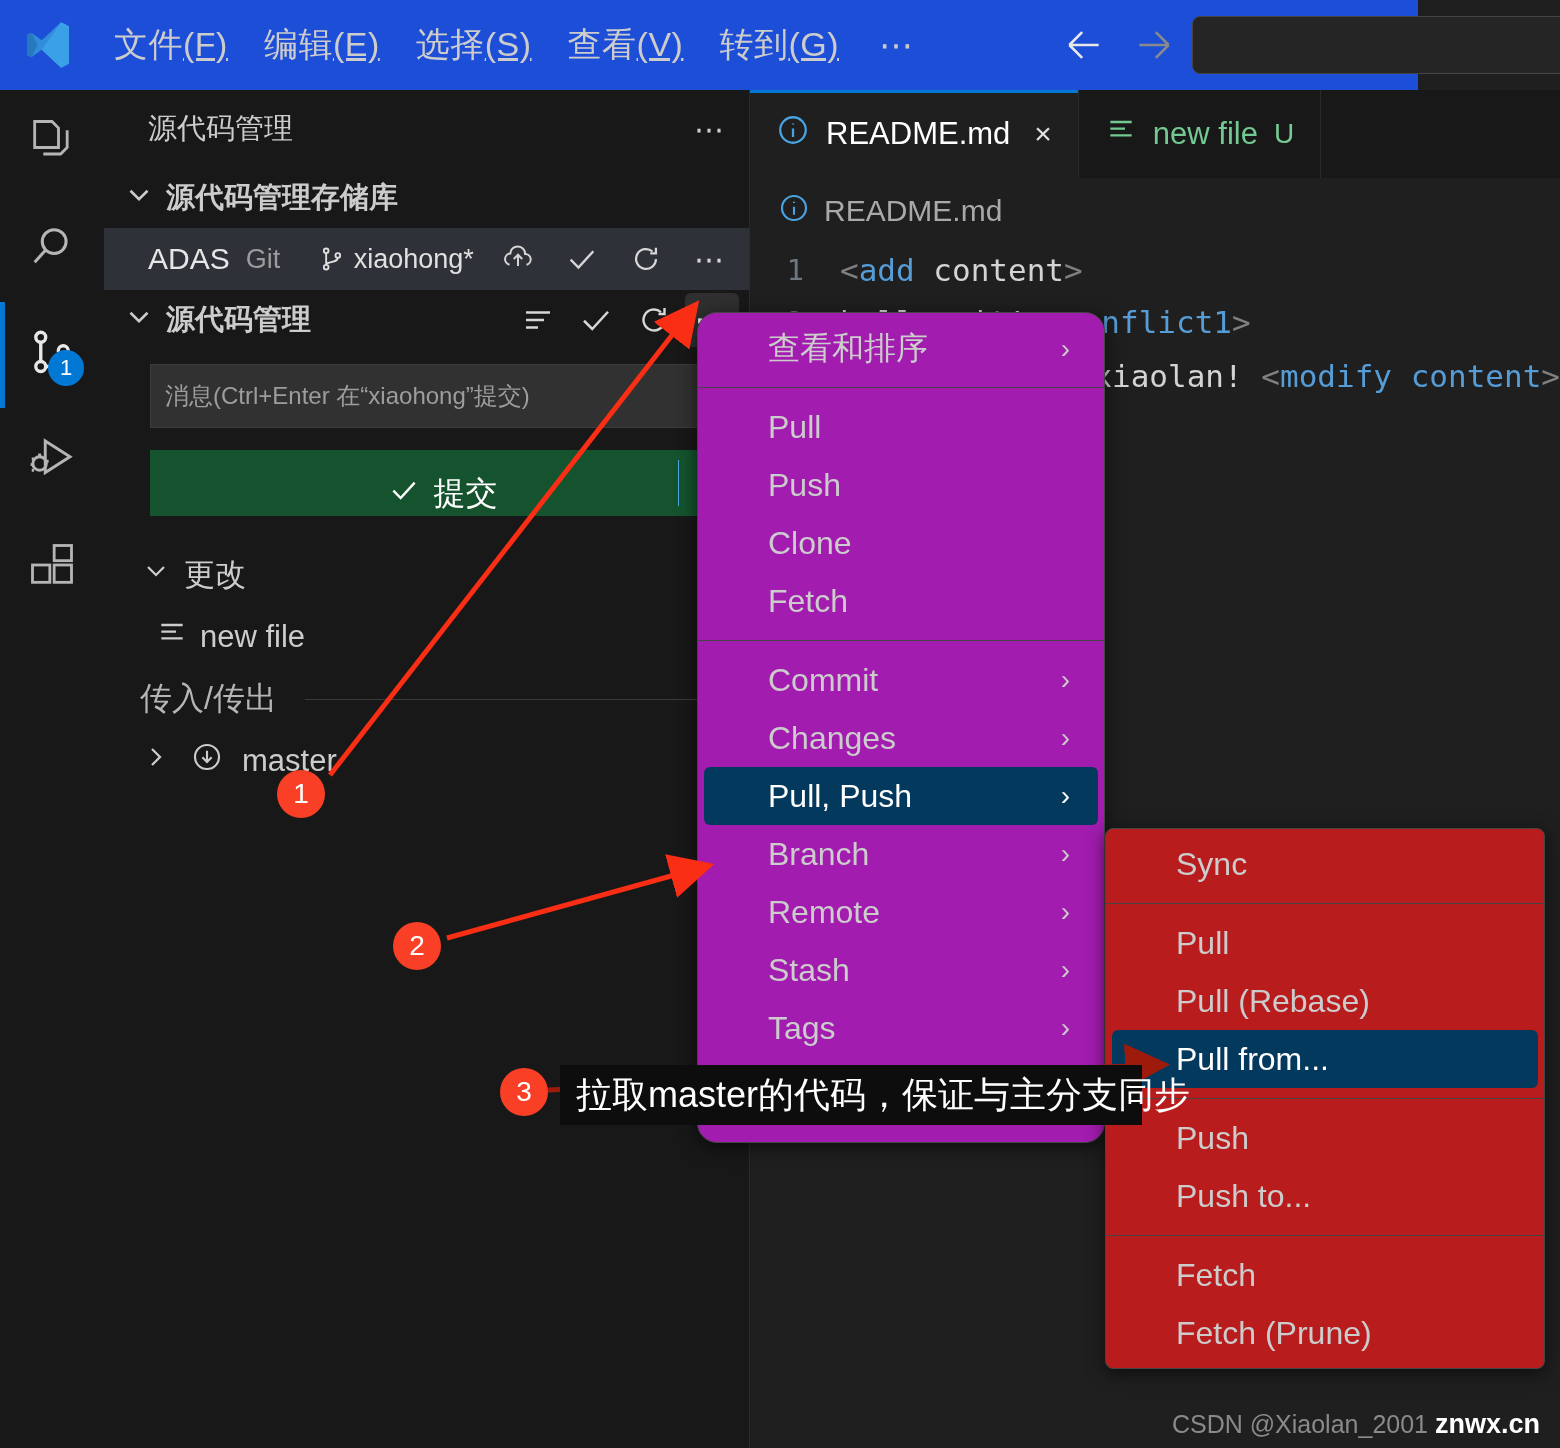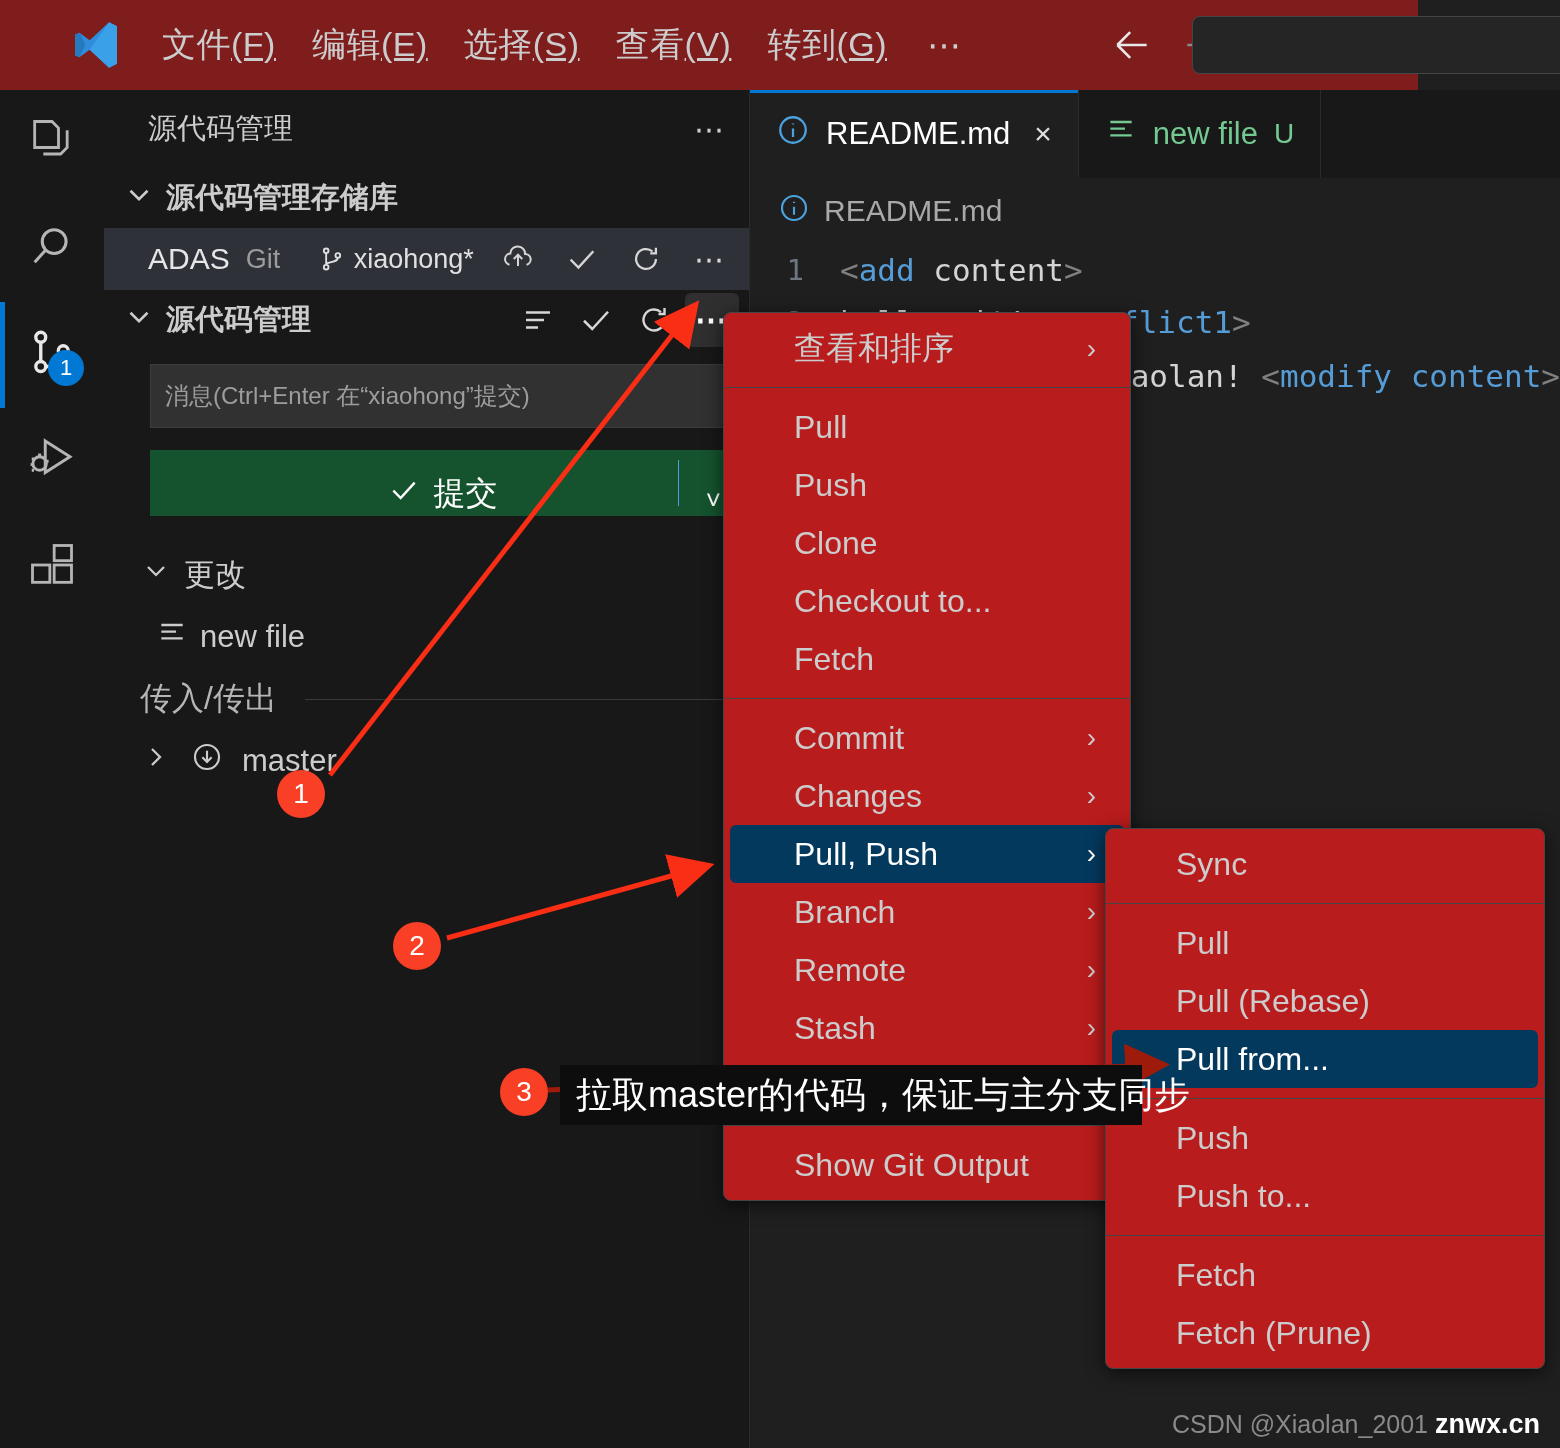--- a/index.html
+++ b/index.html
@@ -7,21 +7,21 @@
     width: 1560px; height: 1448px;
     background: #1f1f1f;
     font-family: "Liberation Sans", sans-serif;
     overflow: hidden;
   }
   #root { position: relative; width: 1560px; height: 1448px; background: #1f1f1f; }
 
   
   .titlebar {
     position: absolute; left: 0; top: 0; width: 1418px; height: 90px;
-    background: #7f1d1d; display: flex; align-items: center; padding-left: 48px;
+    background: #1d4ed8; display: flex; align-items: center;
   }
   .vscode-logo { width: 96px; height: 90px; display: flex; align-items: center; justify-content: center; }
   .menu-items { display: flex; align-items: center; gap: 0px; }
   .menu-item {
     color: #cccccc; font-size: 34px; padding: 6px 18px; white-space: nowrap;
     letter-spacing: 0.5px;
   }
   .menu-item .ul { text-decoration: underline; }
   .menu-dots {
     color: #cccccc; font-size: 34px; padding: 0 22px; letter-spacing: 3px;
@@ -133,22 +133,22 @@
   .code-line { display: flex; height: 52px; align-items: center; }
   .lnum { width: 80px; text-align: right; color: #6e7681; font-size: 29px; padding-right: 36px; }
   .ctext { font-size: 31px; white-space: pre; }
   .c-punct { color: #808080; }
   .c-kw { color: #569cd6; }
   .c-plain { color: #d4d4d4; }
 
   
   .ctxmenu {
     position: absolute; left: 697px; top: 312px; width: 408px;
-    background: #b91c1c; border: 1px solid #454545; border-radius: 8px;
-    padding: 6px 0; box-shadow: 0 4px 18px rgba(0,0,0,.6); margin-left: 26px;
+    background: #a21caf; border: 1px solid #454545; border-radius: 20px;
+    padding: 6px 0; box-shadow: 0 4px 18px rgba(0,0,0,.6);
   }
   .mi {
     height: 58px; display: flex; align-items: center; padding: 0 28px 0 64px;
     color: #cccccc; font-size: 32px; position: relative; border-radius: 6px;
     margin: 0 6px;
   }
   .mi.selected { background: #04395e; color: #ffffff; }
   .mi .chev { margin-left: auto; font-size: 28px; color: #cccccc; }
   .mi.selected .chev { color: #ffffff; }
   .mi.cjk { padding-top: 2px; }
@@ -462,23 +462,20 @@
     </div>
     <div class="msep"></div>
     <div class="mi">
         <span>Pull</span>
       </div>
     <div class="mi">
         <span>Push</span>
       </div>
     <div class="mi">
         <span>Clone</span>
-      </div>
-    <div class="mi">
-        <span>Checkout to...</span>
       </div>
     <div class="mi">
         <span>Fetch</span>
       </div>
     <div class="msep"></div>
     <div class="mi">
         <span>Commit</span>
         <span class="chev">›</span>
       </div>
     <div class="mi">

